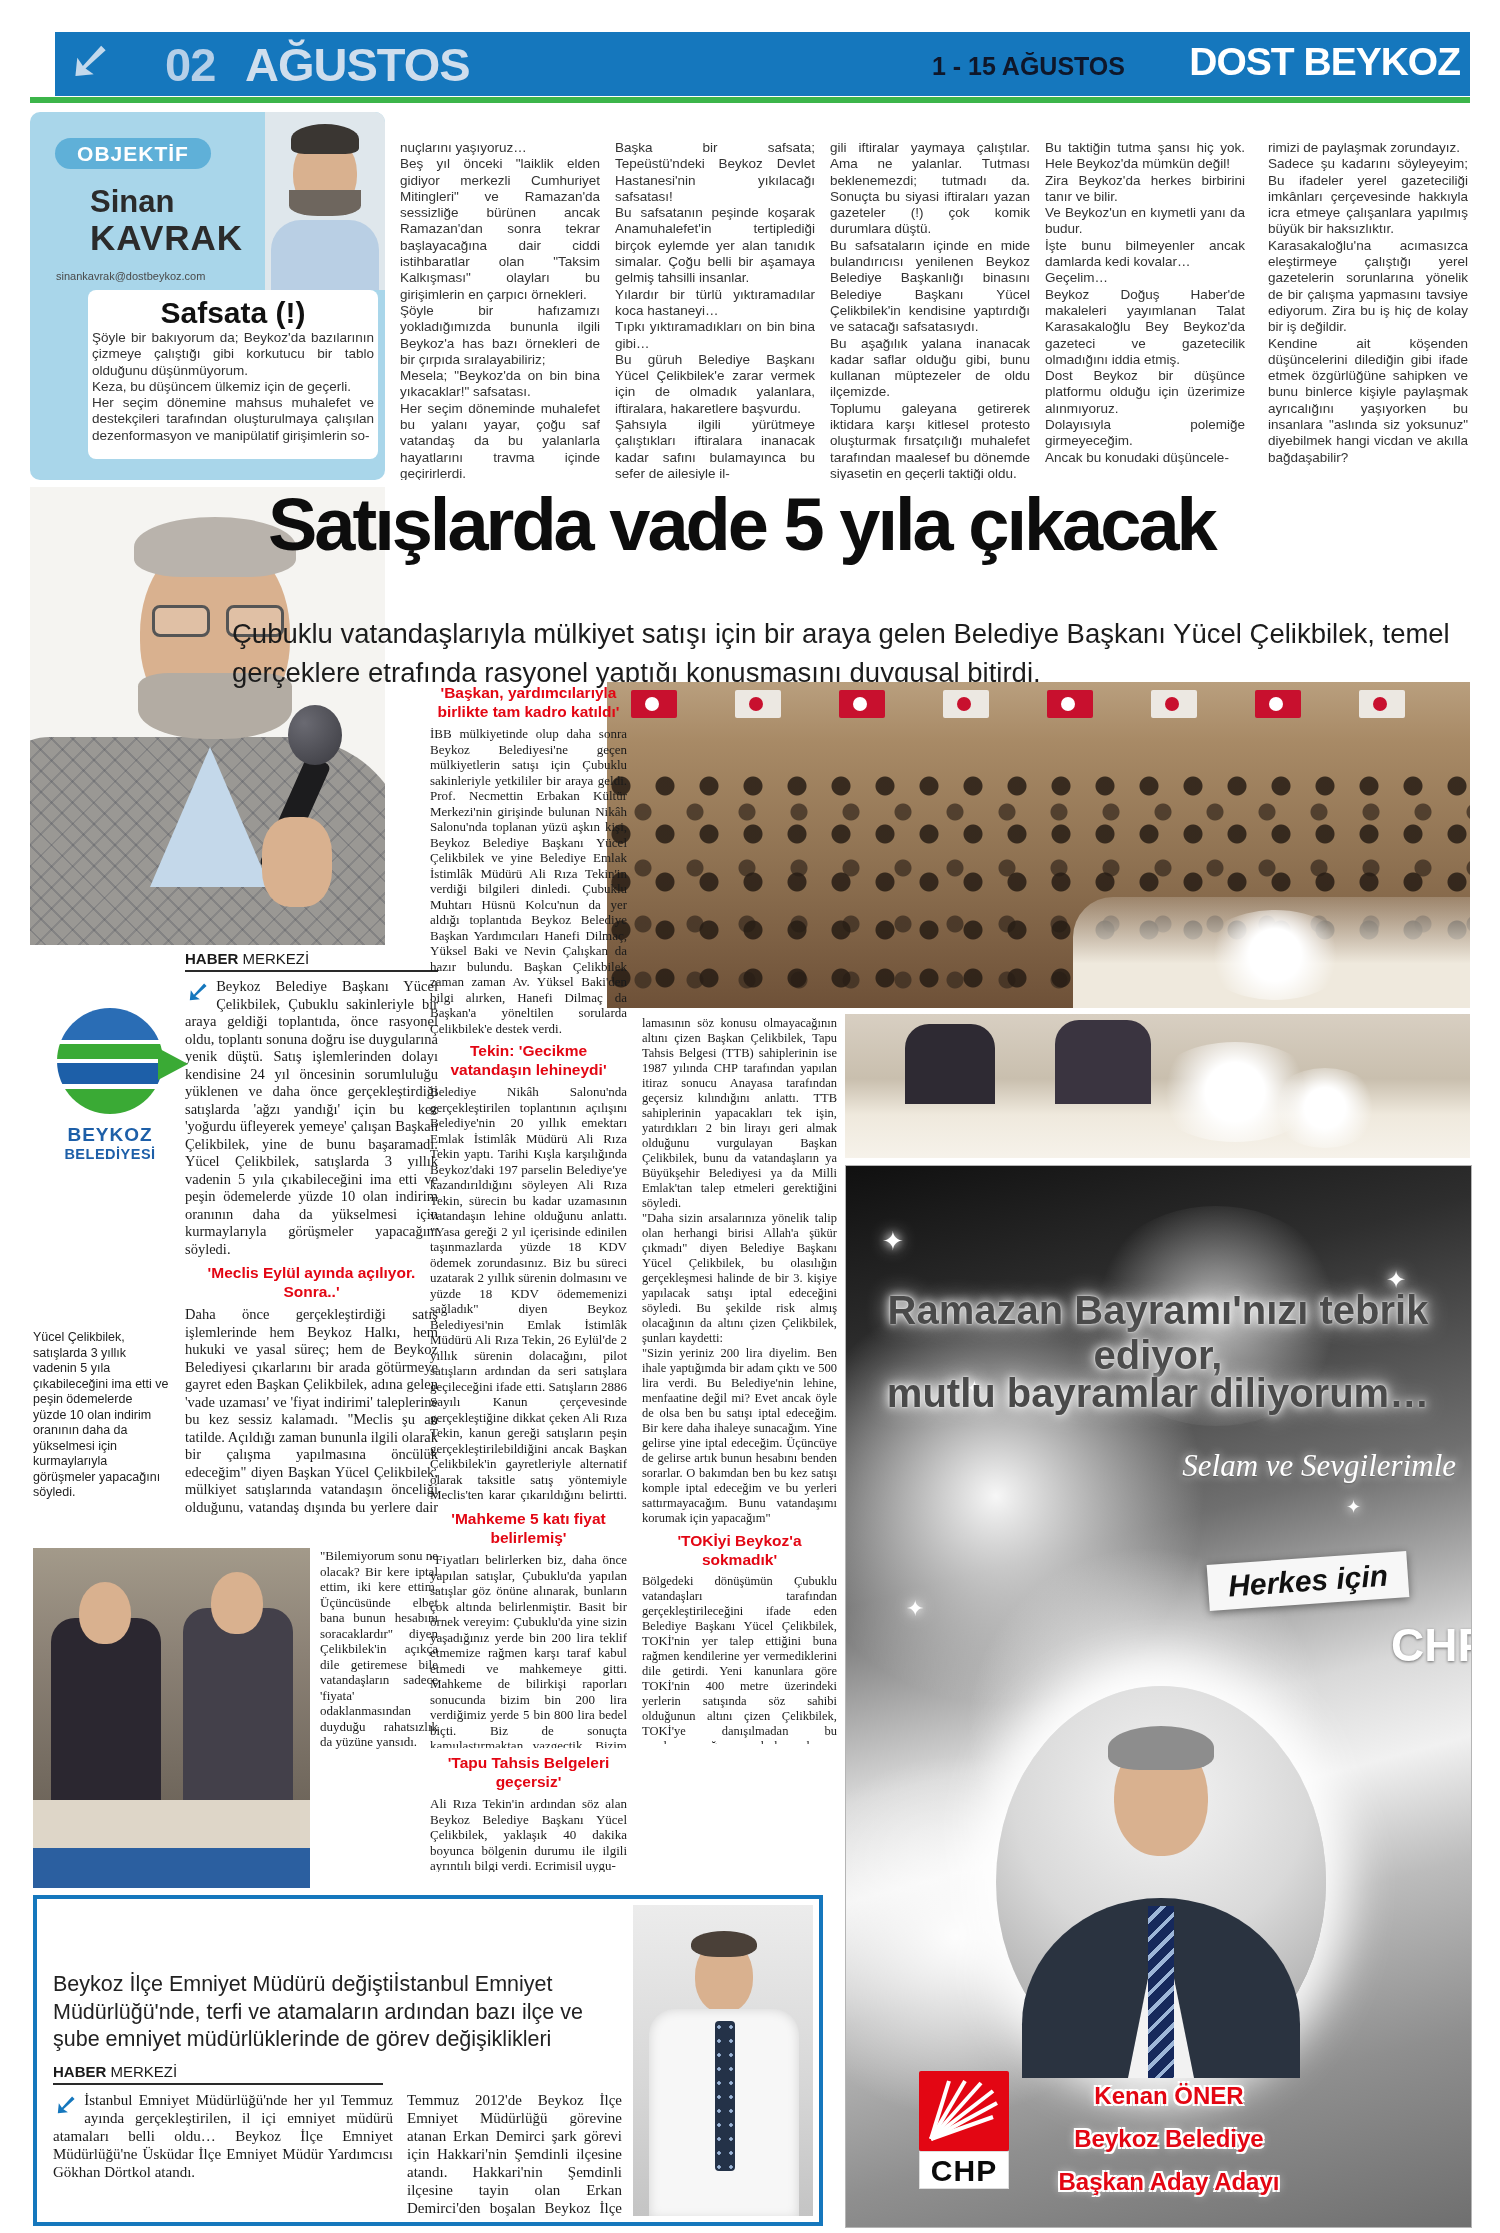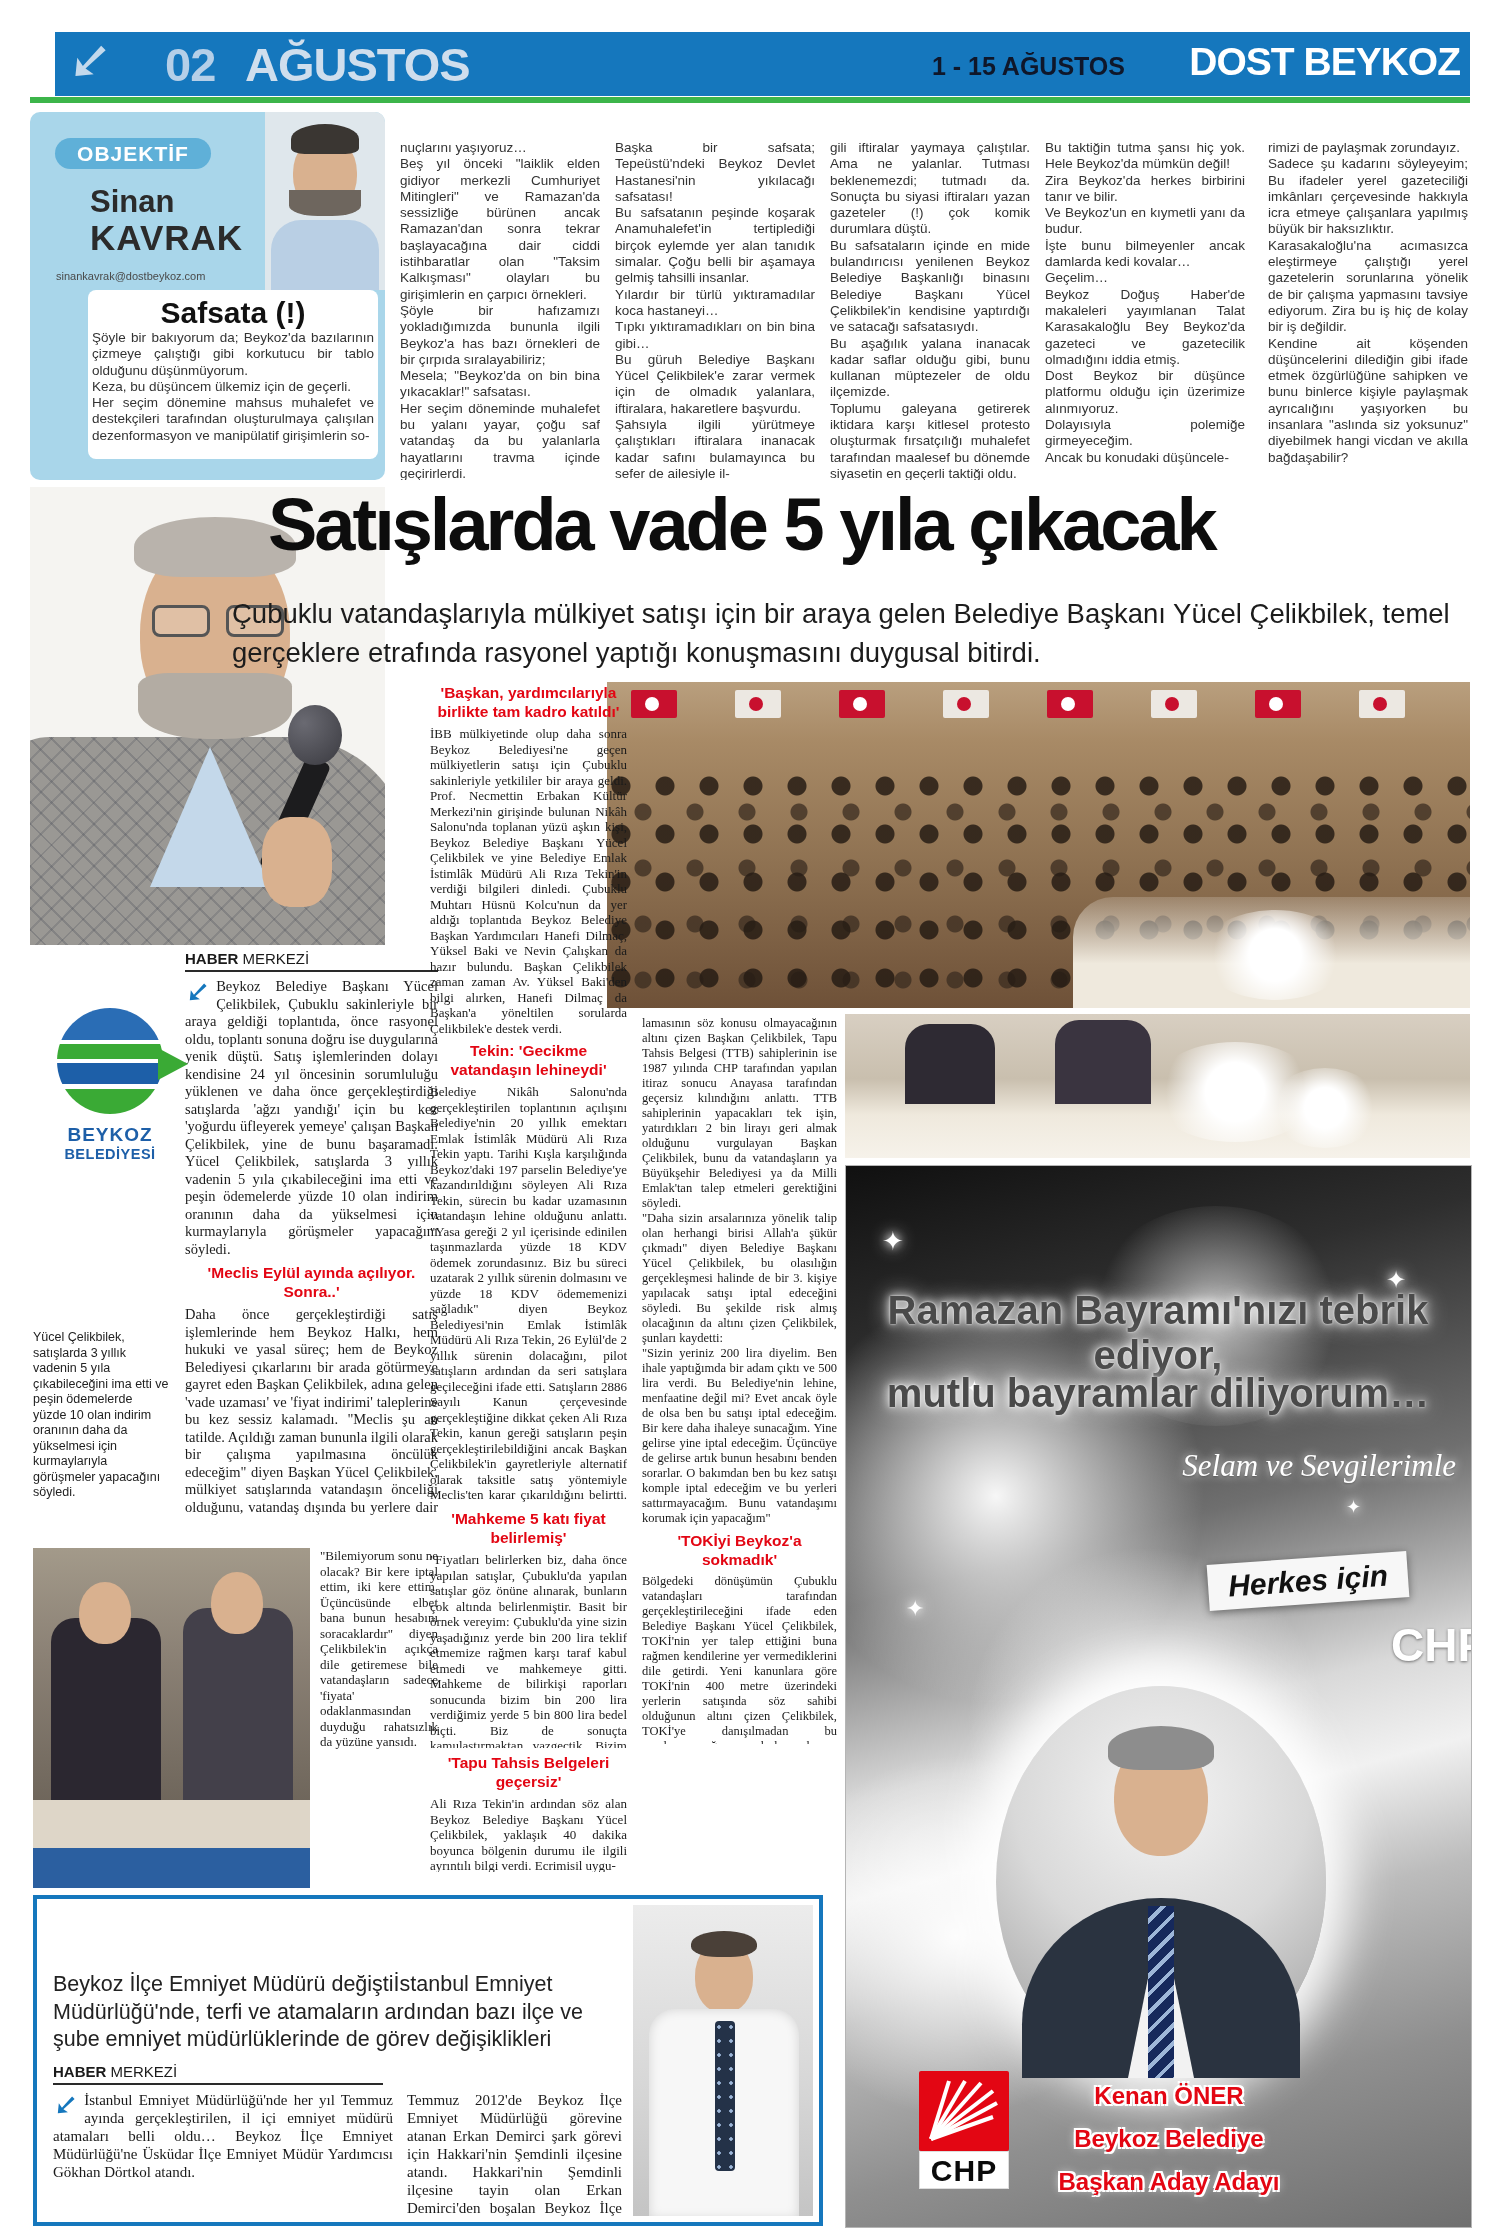--- a/index.html
+++ b/index.html
@@ -26,21 +26,21 @@
            text-align:center;line-height:31px;letter-spacing:1px;}
   .cname1{font-size:31px;font-weight:800;color:#2b2b2b;}
   .cname2{font-size:35px;font-weight:800;color:#2b2b2b;letter-spacing:1px;}
   .cemail{font-size:11px;color:#4a4a4a;}
   .safpanel{background:#ffffff;border-radius:8px;}
   .saftitle{font-size:30px;font-weight:800;color:#111;}
   .objtxt{font-size:13.5px;line-height:16.3px;color:#333;}
 
   
   .headline{font-size:74px;font-weight:800;letter-spacing:-3px;color:#0d0d0d;white-space:nowrap;}
-  .subhead{font-size:27.5px;line-height:39px;font-weight:400;color:#1c1c1c;}
+  .subhead{font-size:27.5px;line-height:39px;font-weight:400;color:#1c1c1c;margin-top:20px;}
   .bodytxt{font-size:14.5px;line-height:17.5px;color:#1b1b1b;}
   .bodytxt3{font-size:13px;line-height:15.5px;color:#1b1b1b;}
   .bodytxt4{font-size:12.5px;line-height:15px;color:#1b1b1b;}
   .redhead{color:#e30613;font-weight:800;font-size:15.5px;line-height:19px;text-align:center;margin:5px 0;}
   .byline{font-size:15px;border-bottom:2px solid #2a2a2a;padding-bottom:3px;margin-bottom:6px;}
   .byline b{font-weight:800;}
   .dropArrow{float:left;color:#1577bd;font-size:30px;line-height:26px;margin:1px 6px 0 0;transform:scaleX(-1);}
   .caption{font-size:12.5px;line-height:15.5px;color:#222;}
 
   

